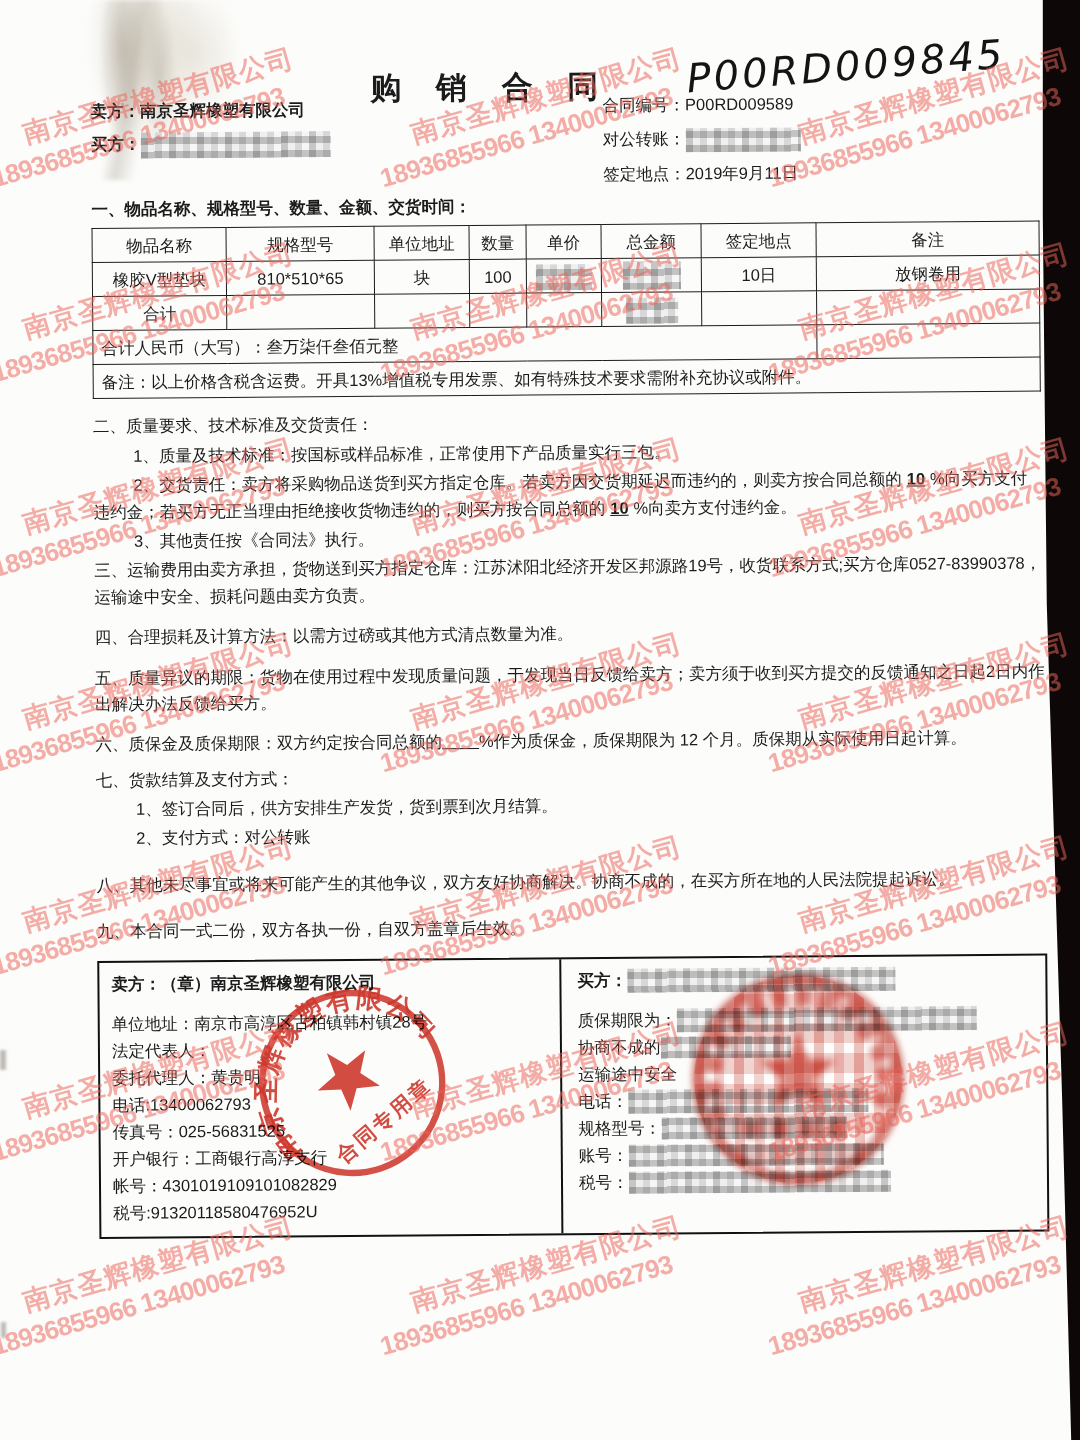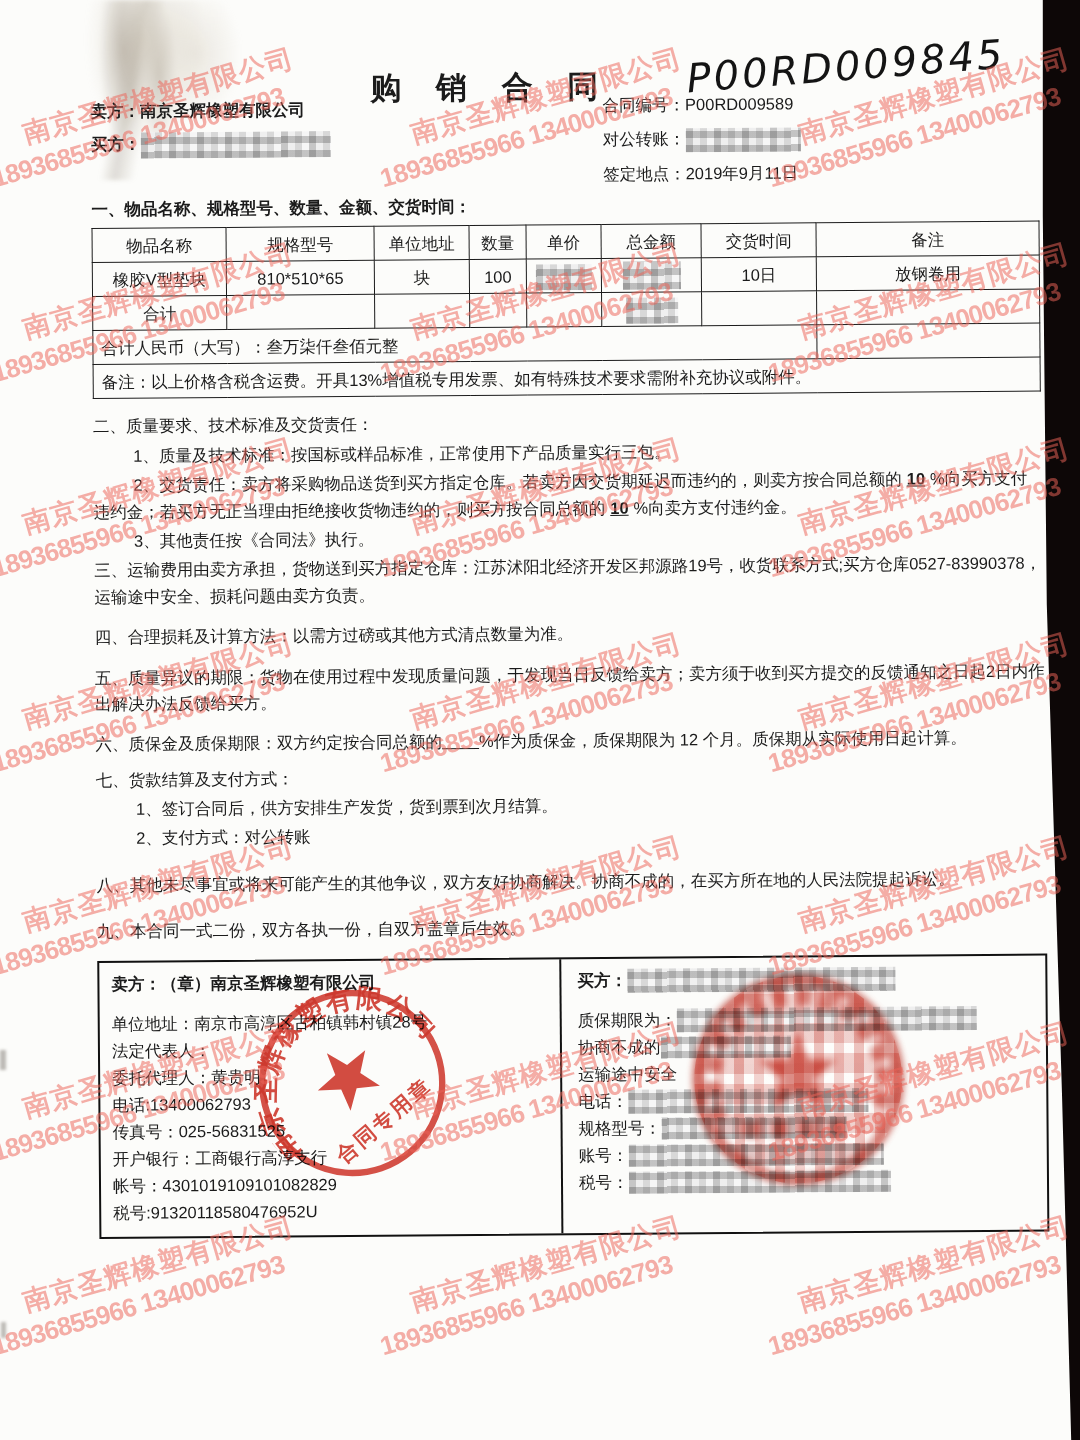--- a/index.html
+++ b/index.html
@@ -130,21 +130,21 @@
         <col>
     </colgroup>
     <tbody>
         <tr>
       <td>物品名称</td>
       <td>规格型号</td>
       <td>单位地址</td>
       <td>数量</td>
       <td>单价</td>
       <td>总金额</td>
-      <td>交货时间</td>
+      <td>签定地点</td>
       <td>备注</td>
     </tr>
     <tr>
       <td>橡胶V型垫块</td>
       <td>810*510*65</td>
       <td>块</td>
       <td>100</td>
       <td><span class="mx" style="width:56px;height:26px;"></span></td>
       <td><span class="mx" style="width:58px;height:28px;"></span></td>
       <td>10日</td>

